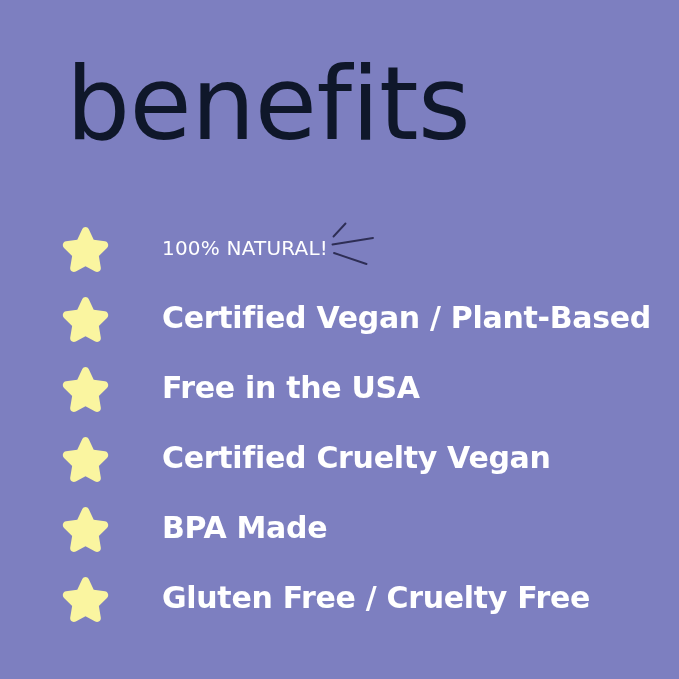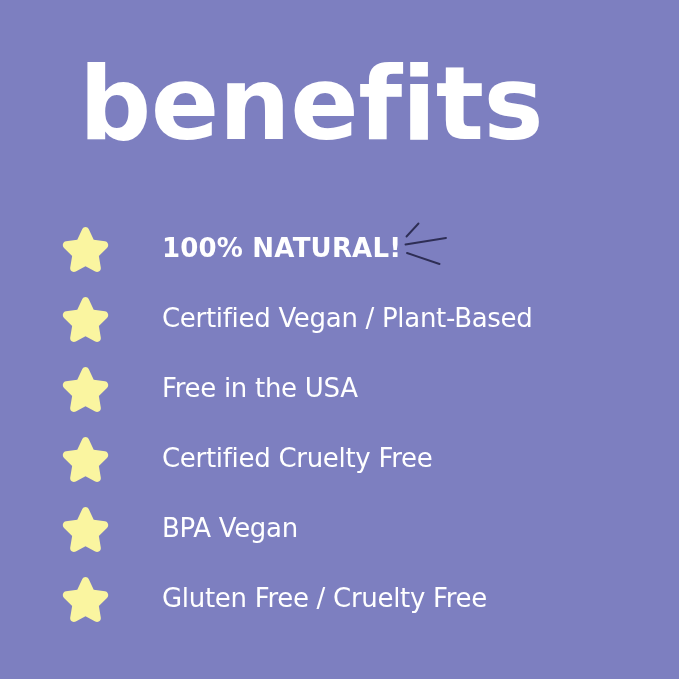--- a/index.html
+++ b/index.html
@@ -17,28 +17,28 @@
     position: relative;
     width: 679px;
     height: 679px;
     background: #7D7FC0;
     box-sizing: border-box;
   }
 
   
   #heading {
     position: absolute;
-    left: 79px;
+    left: 66px;
     top: 54px;
     font-family: "DejaVu Sans", sans-serif;
-    font-weight: 700;
+    font-weight: 400;
     font-size: 101px;
     line-height: 1;
     letter-spacing: -0.5px;
-    color: #ffffff;
+    color: #0f172a;
     white-space: nowrap;
   }
 
   
   #benefit-list {
     position: absolute;
     left: 0;
     top: 213px;
     width: 679px;
   }
@@ -63,30 +63,30 @@
 
   .star-icon {
     display: block;
     width: 47px;
     height: 47px;
   }
 
   .benefit-text {
     color: #FFFFFF;
     font-family: "DejaVu Sans", sans-serif;
-    font-weight: 400;
-    font-size: 26px;
+    font-weight: 700;
+    font-size: 30px;
     line-height: 1;
     white-space: nowrap;
     letter-spacing: -0.3px;
   }
 
   .benefit-row.emphasis .benefit-text {
-    font-weight: 700;
-    font-size: 26px;
+    font-weight: 400;
+    font-size: 20px;
     letter-spacing: 0.2px;
   }
 
   .text-cell {
     position: relative;
     display: flex;
     align-items: center;
     height: 70px;
   }
 
@@ -146,32 +146,32 @@
       </div>
     </div>
 
     <div class="benefit-row">
       <div class="star-cell">
         <svg class="star-icon" viewBox="0 0 100 100">
           <path d="M50 4 C53 4 55.5 5.8 56.8 8.6 L67.5 31.2 L91.4 34.8 C94.5 35.3 97 37.4 97.9 40.4 C98.8 43.4 98 46.6 95.7 48.8 L78.4 65.9 L82.5 90.4 C83 93.5 81.8 96.6 79.2 98.4 C76.7 100.2 73.4 100.4 70.7 99 L50 87.8 L29.3 99 C26.6 100.4 23.3 100.2 20.8 98.4 C18.2 96.6 17 93.5 17.5 90.4 L21.6 65.9 L4.3 48.8 C2 46.6 1.2 43.4 2.1 40.4 C3 37.4 5.5 35.3 8.6 34.8 L32.5 31.2 L43.2 8.6 C44.5 5.8 47 4 50 4 Z" fill="#FAF5A0"></path>
         </svg>
       </div>
       <div class="text-cell">
-        <span class="benefit-text">Certified Cruelty Free</span>
+        <span class="benefit-text">Certified Cruelty Vegan</span>
       </div>
     </div>
 
     <div class="benefit-row">
       <div class="star-cell">
         <svg class="star-icon" viewBox="0 0 100 100">
           <path d="M50 4 C53 4 55.5 5.8 56.8 8.6 L67.5 31.2 L91.4 34.8 C94.5 35.3 97 37.4 97.9 40.4 C98.8 43.4 98 46.6 95.7 48.8 L78.4 65.9 L82.5 90.4 C83 93.5 81.8 96.6 79.2 98.4 C76.7 100.2 73.4 100.4 70.7 99 L50 87.8 L29.3 99 C26.6 100.4 23.3 100.2 20.8 98.4 C18.2 96.6 17 93.5 17.5 90.4 L21.6 65.9 L4.3 48.8 C2 46.6 1.2 43.4 2.1 40.4 C3 37.4 5.5 35.3 8.6 34.8 L32.5 31.2 L43.2 8.6 C44.5 5.8 47 4 50 4 Z" fill="#FAF5A0"></path>
         </svg>
       </div>
       <div class="text-cell">
-        <span class="benefit-text">BPA Vegan</span>
+        <span class="benefit-text">BPA Made</span>
       </div>
     </div>
 
     <div class="benefit-row">
       <div class="star-cell">
         <svg class="star-icon" viewBox="0 0 100 100">
           <path d="M50 4 C53 4 55.5 5.8 56.8 8.6 L67.5 31.2 L91.4 34.8 C94.5 35.3 97 37.4 97.9 40.4 C98.8 43.4 98 46.6 95.7 48.8 L78.4 65.9 L82.5 90.4 C83 93.5 81.8 96.6 79.2 98.4 C76.7 100.2 73.4 100.4 70.7 99 L50 87.8 L29.3 99 C26.6 100.4 23.3 100.2 20.8 98.4 C18.2 96.6 17 93.5 17.5 90.4 L21.6 65.9 L4.3 48.8 C2 46.6 1.2 43.4 2.1 40.4 C3 37.4 5.5 35.3 8.6 34.8 L32.5 31.2 L43.2 8.6 C44.5 5.8 47 4 50 4 Z" fill="#FAF5A0"></path>
         </svg>
       </div>
       <div class="text-cell">

